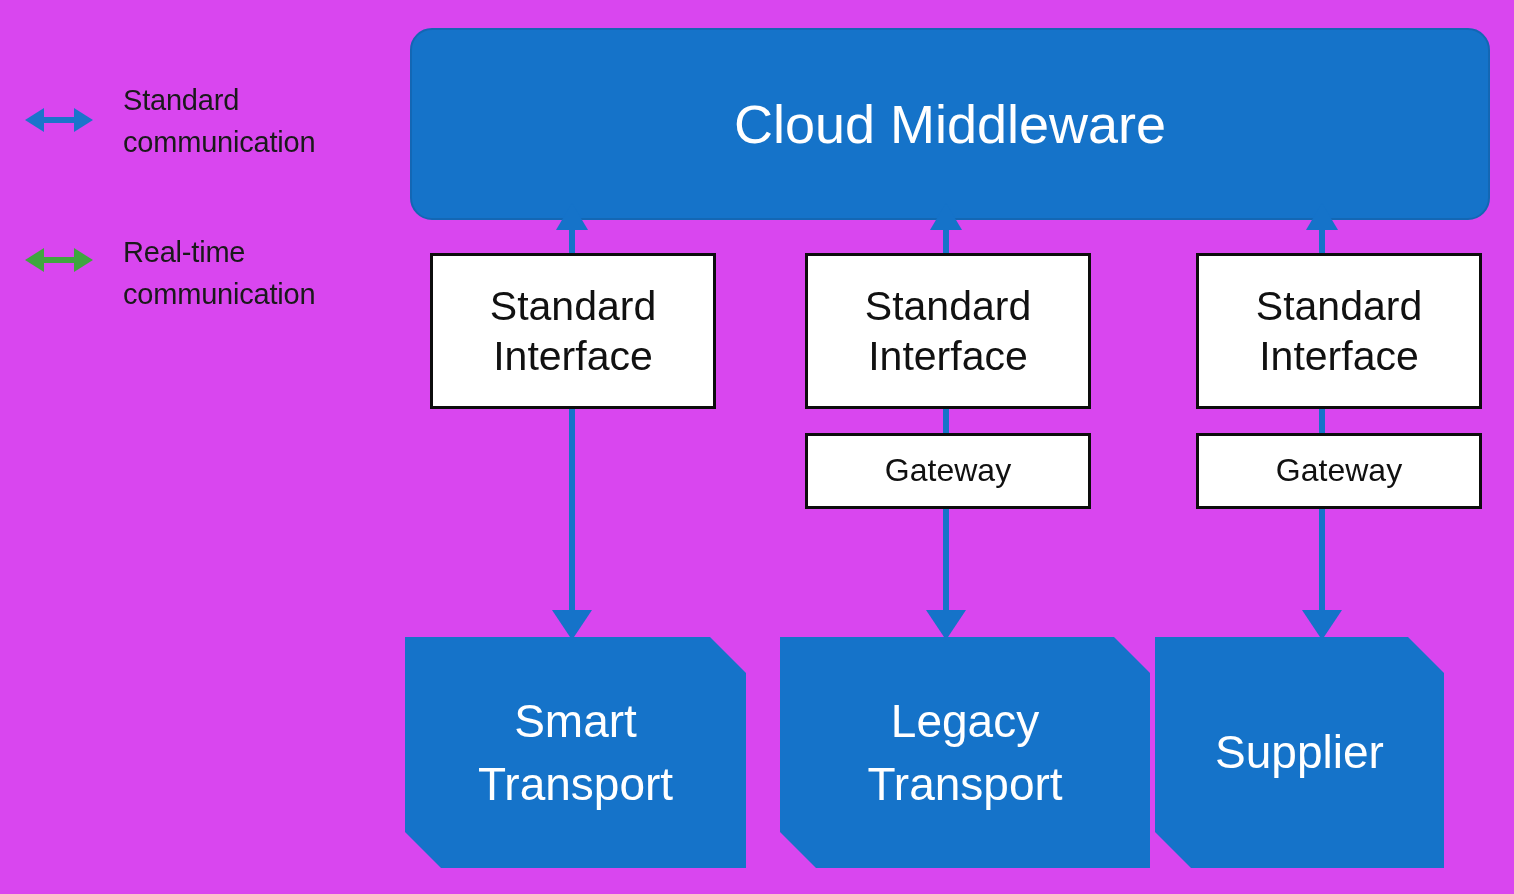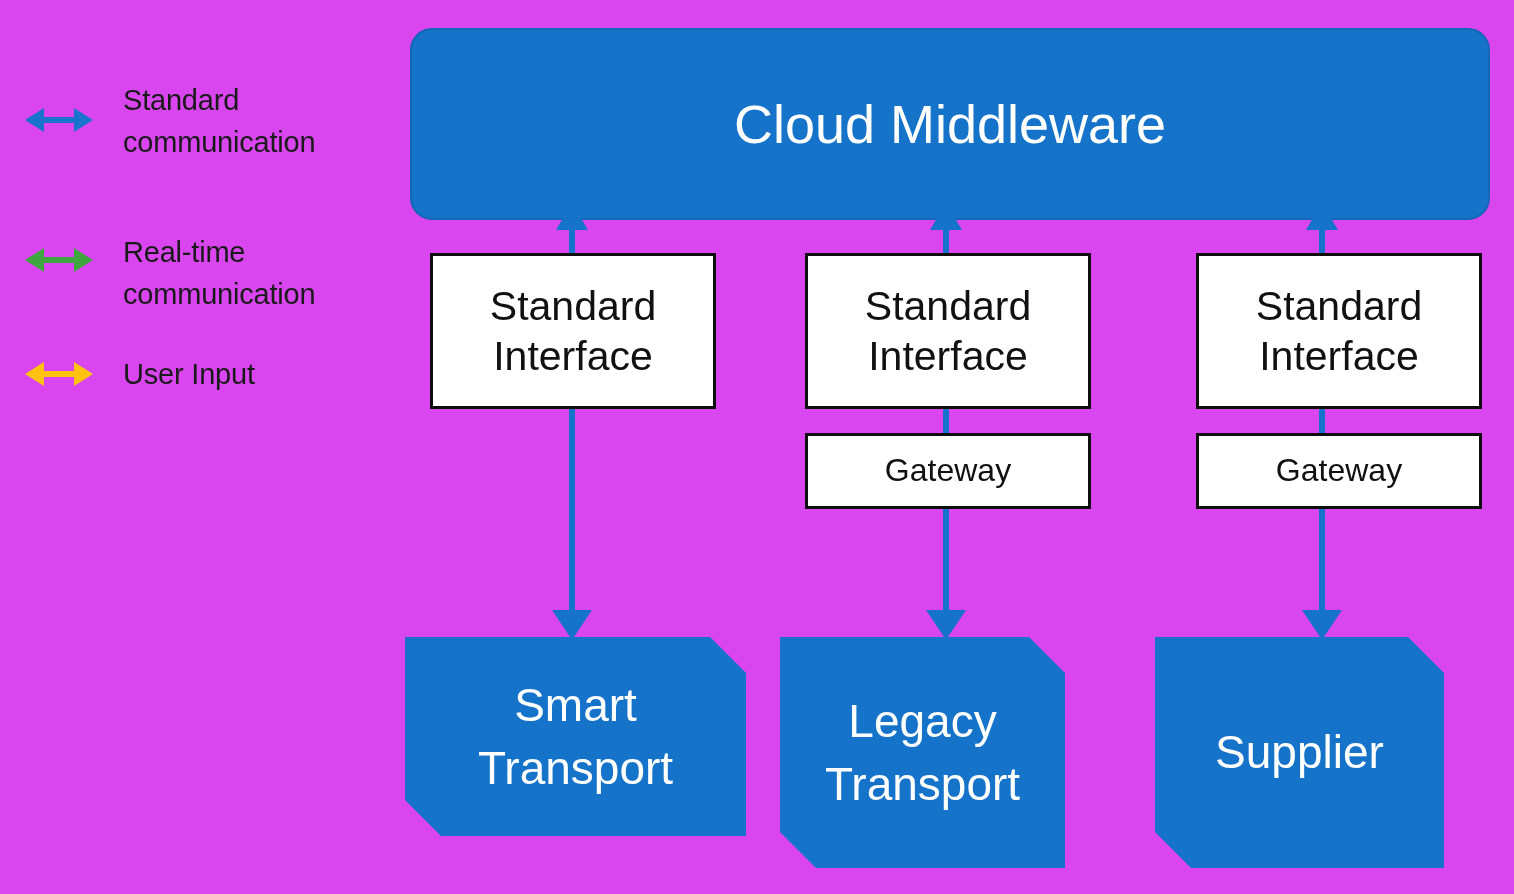--- a/index.html
+++ b/index.html
@@ -142,30 +142,20 @@
       <g fill="#3FA63F" stroke="#3FA63F">
         <rect x="16" y="45" width="38" height="6" stroke="none"></rect>
         <polygon points="1,48 20,36 20,60" stroke="none"></polygon>
         <polygon points="69,48 50,36 50,60" stroke="none"></polygon>
       </g>
     </svg>
     <div class="legend-label" style="left:99px; top:7px; width:270px;margin-top:12px;">Real-time
 communication</div>
   </div>
 
-  <div class="legend-row" style="left:24px; top:330px; width:370px; height:80px;">
-    <svg class="legend-arrow" width="70" height="80" viewBox="0 0 70 80">
-      <g fill="#FFC20E" stroke="#FFC20E">
-        <rect x="16" y="41" width="38" height="6" stroke="none"></rect>
-        <polygon points="1,44 20,32 20,56" stroke="none"></polygon>
-        <polygon points="69,44 50,32 50,56" stroke="none"></polygon>
-      </g>
-    </svg>
-    <div class="legend-label" style="left:99px; top:23px; width:270px;">User Input</div>
-  </div>
 
   <svg id="connectors" viewBox="0 0 1514 894">
 
     <g>
       <rect x="569" y="212" width="6" height="44" fill="#1573C9"></rect>
       <polygon points="572,203 556,230 588,230" fill="#1573C9"></polygon>
     </g>
     <g>
       <rect x="943" y="212" width="6" height="44" fill="#1573C9"></rect>
       <polygon points="946,203 930,230 962,230" fill="#1573C9"></polygon>
@@ -218,26 +208,26 @@
   </div>
 
   <div class="white-box gateway" style="left:805px; top:433px; width:286px; height:76px;">
     <div class="box-text">Gateway</div>
   </div>
 
   <div class="white-box gateway" style="left:1196px; top:433px; width:286px; height:76px;">
     <div class="box-text">Gateway</div>
   </div>
 
-  <div class="device-shape" style="left:405px; top:637px; width:341px; height:199px;">
+  <div class="device-shape" style="left:405px; top:637px; width:341px; height:231px;">
     <div class="box-text">Smart
 Transport</div>
   </div>
 
-  <div class="device-shape" style="left:780px; top:637px; width:285px; height:231px;">
+  <div class="device-shape" style="left:780px; top:637px; width:370px; height:231px;">
     <div class="box-text">Legacy
 Transport</div>
   </div>
 
   <div class="device-shape" style="left:1155px; top:637px; width:289px; height:231px;">
     <div class="box-text">Supplier</div>
   </div>
 
 </div>
 

